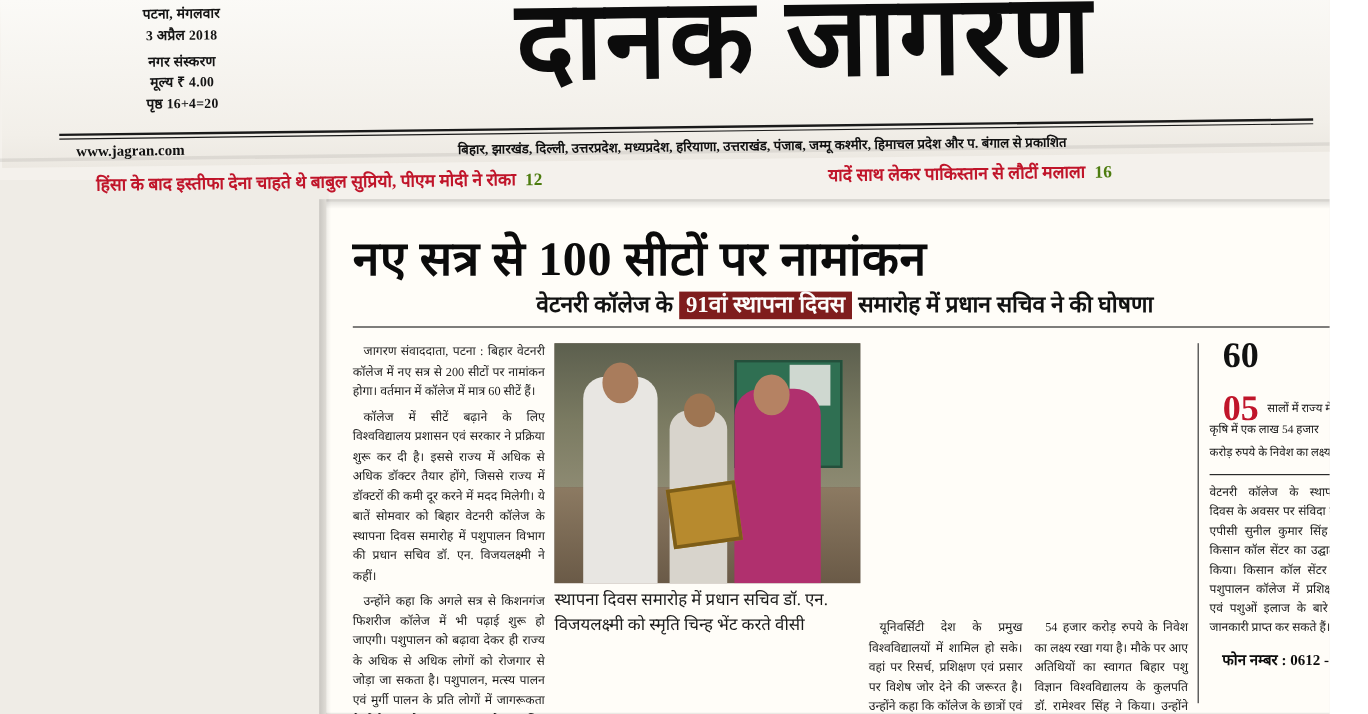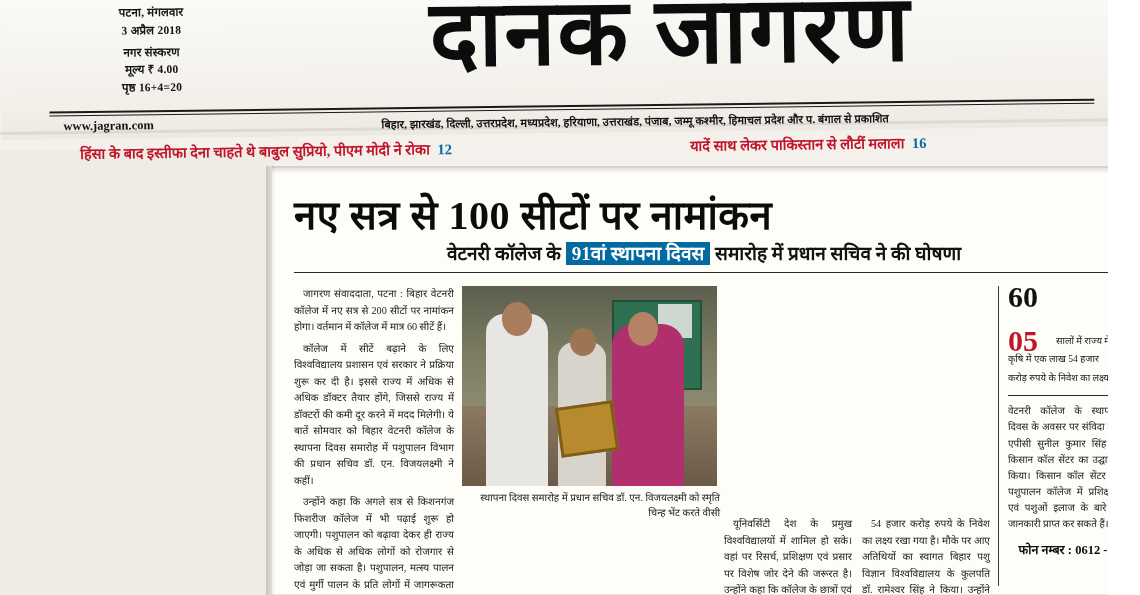--- a/index.html
+++ b/index.html
@@ -116,21 +116,21 @@
     top: 4px;
     color: #c0152a;
     font-family: "Liberation Serif", serif;
     font-weight: bold;
     font-size: 14.5px;
     white-space: nowrap;
   }
   .teaser-left { left: 80px; }
   .teaser-right { left: 690px; }
   .teaser-num {
-    color: #0369a1;
+    color: #4d7c0f;
     font-weight: bold;
     margin-left: 4px;
   }
   
   .article {
     position: absolute;
     left: 272px;
     top: 168px;
     width: 868px;
     height: 427px;
@@ -155,21 +155,21 @@
     left: 22px;
     top: 72px;
     width: 820px;
     text-align: center;
     font-family: "Liberation Serif", serif;
     font-size: 19px;
     color: #121212;
     white-space: nowrap;
   }
   .art-subhead .hl {
-    background: #0369a1;
+    background: #7f1d1d;
     color: #fdfdfb;
     padding: 1px 6px;
     font-weight: bold;
   }
   .art-subhead .b { font-weight: bold; }
   .sub-rule {
     position: absolute;
     left: 22px;
     top: 104px;
     width: 820px;
@@ -242,24 +242,23 @@
   .photo .plaque {
     position: absolute; left: 96px; top: 118px; width: 52px; height: 44px;
     background: #b78a2e; border: 3px solid #7d5d18; transform: rotate(-8deg);
   }
   .photo-caption {
     position: absolute;
     left: 190px;
     top: 322px;
     width: 258px;
     font-family: "Liberation Serif", serif;
-    font-size: 10px;
+    font-size: 14px;
     line-height: 1.5;
     color: #1b1b1b;
-    text-align: right;
   }
   
   .rail {
     position: absolute;
     left: 736px;
     top: 118px;
     width: 110px;
   }
   .rail-divider {
     position: absolute;
@@ -269,21 +268,21 @@
     height: 300px;
     background: #3a3a3a;
   }
   .stat {
     position: relative;
     margin-bottom: 10px;
     min-height: 34px;
   }
   .stat .num {
     position: absolute;
-    left: 0; top: -4px;
+    left: 11px; top: -4px;
     font-family: "Liberation Serif", serif;
     font-weight: bold;
     font-size: 30px;
     color: #c0152a;
     line-height: 1;
   }
   .stat .num.dark { color: #111; }
   .stat .txt {
     margin-left: 48px;
     font-family: "Liberation Serif", serif;

